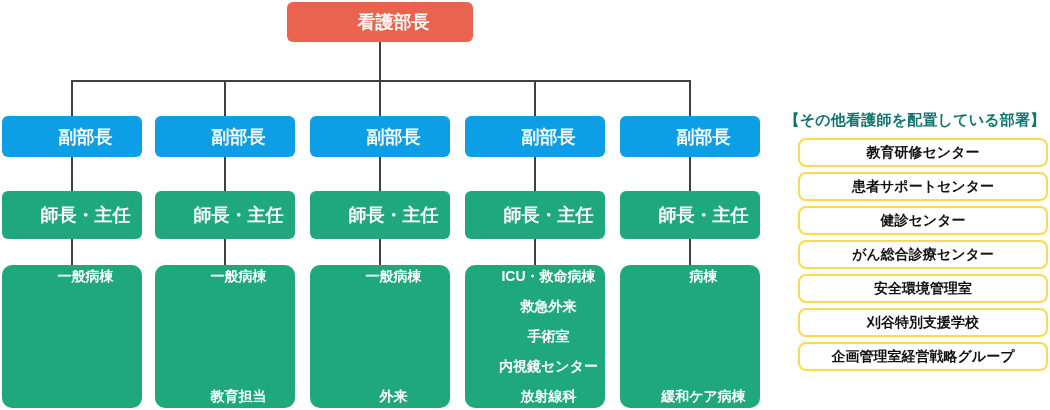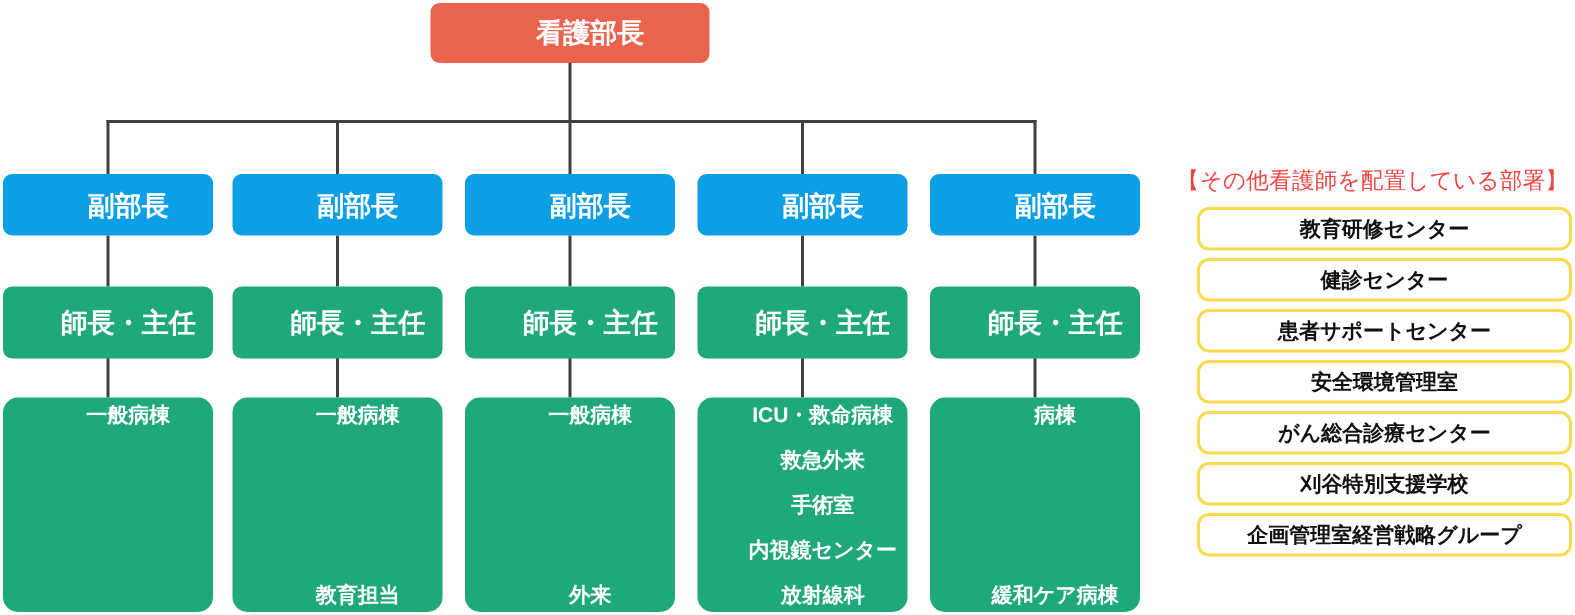--- a/index.html
+++ b/index.html
@@ -25,21 +25,21 @@
   .hline { height:2px; }
   .v-root { left:379px; top:42px; height:38px; }
   .h-main { left:71px; top:80px; width:620px; }
   .v-top  { top:80px;  height:36px; }
   .v-mid  { top:157px; height:34px; }
   .v-low  { top:231px; height:34px; }
   .vc0 { left:71px; } .vc1 { left:224px; } .vc2 { left:379px; } .vc3 { left:534px; } .vc4 { left:689px; }
 
   .side-title {
     position:absolute; left:780px; top:111px; width:270px; text-align:center;
-    font-size:15px; font-weight:normal; color:#ef4444; letter-spacing:0.2px;
+    font-size:15px; font-weight:bold; color:#0f766e; letter-spacing:0.2px;
   }
   .side-list {
     position:absolute; left:798px; top:138px; width:250px;
     display:flex; flex-direction:column; gap:5px;
   }
   .side-box {
     height:29px; box-sizing:border-box; background:#ffffff;
     border:2px solid var(--yellow,#F8DB4F); border-radius:8px;
     display:flex; align-items:center; justify-content:center;
     font-size:14px; font-weight:bold; color:#111111;
@@ -106,21 +106,21 @@
   <div class="node deputy c4">副部長</div>
   <div class="node chief c4">師長・主任</div>
   <div class="node dept c4">
       <div class="dept-line">病棟</div>
       <div class="dept-line">緩和ケア病棟</div>
     </div>
 
   <div class="side-title">【その他看護師を配置している部署】</div>
   <div class="side-list">
     <div class="side-box">教育研修センター</div>
+    <div class="side-box">患者サポートセンター</div>
     <div class="side-box">健診センター</div>
-    <div class="side-box">患者サポートセンター</div>
+    <div class="side-box">がん総合診療センター</div>
     <div class="side-box">安全環境管理室</div>
-    <div class="side-box">がん総合診療センター</div>
     <div class="side-box">刈谷特別支援学校</div>
     <div class="side-box">企画管理室経営戦略グループ</div>
   </div>
 
 </div>
 
 </body></html>

